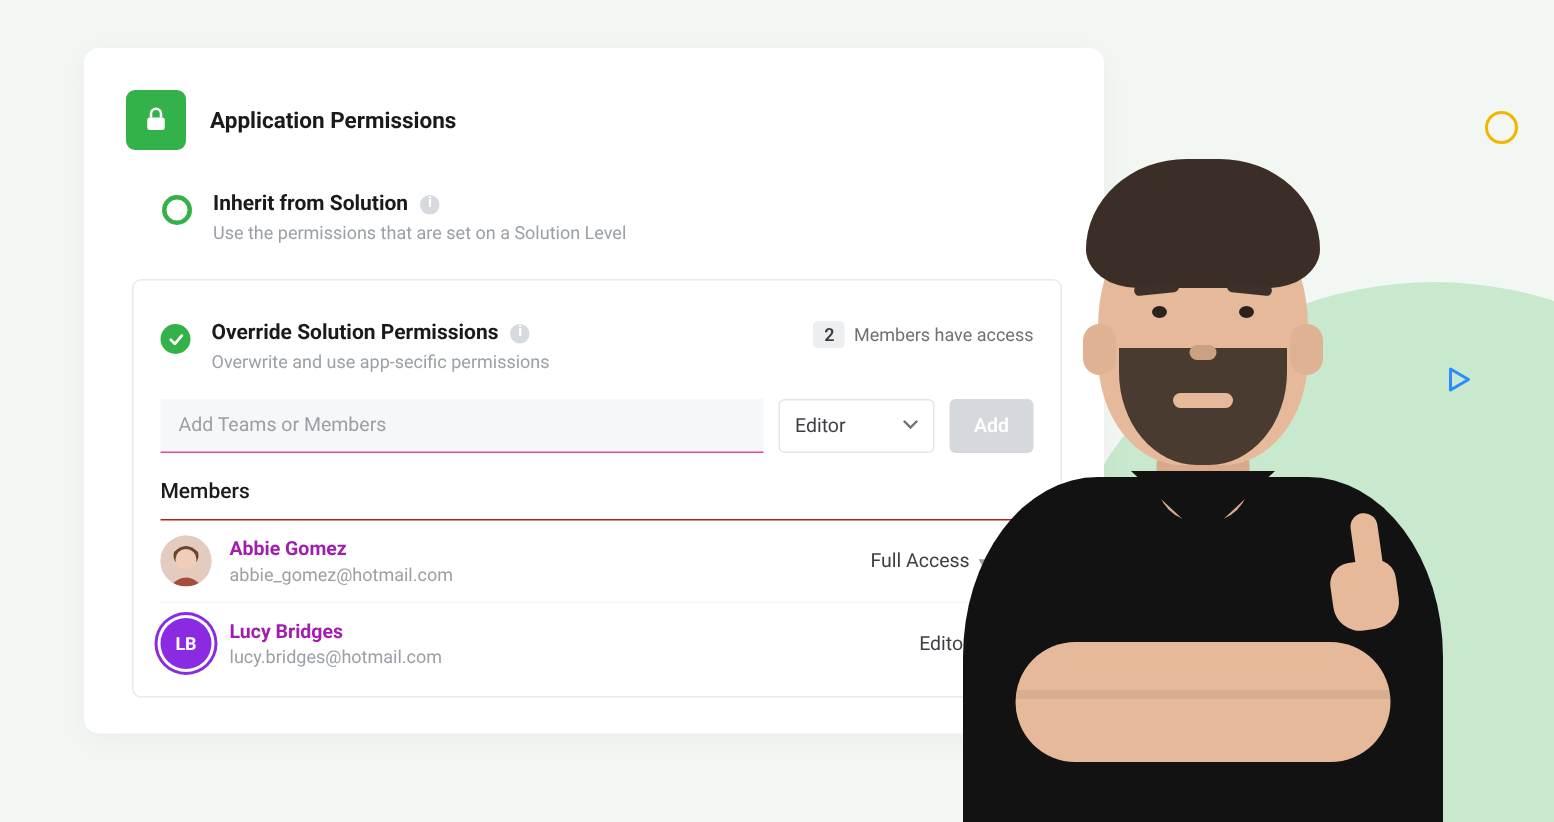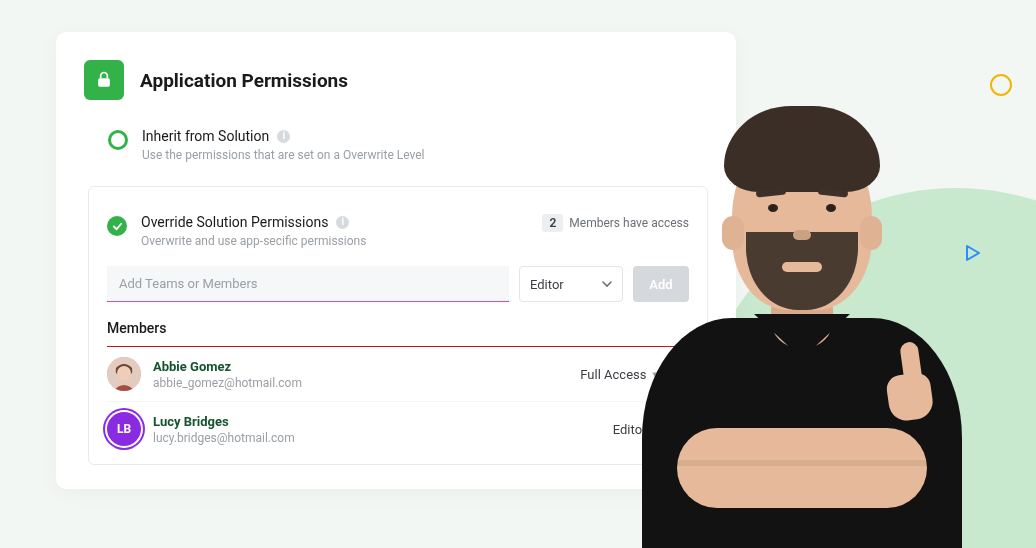--- a/index.html
+++ b/index.html
@@ -24,30 +24,30 @@
     border-radius: 10px;
     padding: 28px 28px 24px 28px;
     box-shadow: 0 4px 20px rgba(0,0,0,0.04);
     z-index: 2;
   }
   .card-header { display: flex; align-items: center; gap: 16px; margin-bottom: 28px; }
   .lock-badge {
     width: 40px; height: 40px; background: #34b24a; border-radius: 6px;
     display: flex; align-items: center; justify-content: center;
   }
-  .card-title { font-size: 19px; font-weight: 700; color: #1a1a1a; }
+  .card-title { font-size: 15px; font-weight: 700; color: #1a1a1a; }
 
   .option-row { display: flex; align-items: flex-start; gap: 14px; padding-left: 24px; margin-bottom: 24px; }
   .radio-open {
     width: 20px; height: 20px; border-radius: 50%;
     border: 3px solid #34b24a; background: transparent; margin-top: 2px;
     flex-shrink: 0;
   }
   .option-label { display: flex; align-items: center; gap: 8px; }
-  .option-title { font-size: 14px; font-weight: 400; color: #1a1a1a; }
+  .option-title { font-size: 14px; font-weight: 700; color: #1a1a1a; }
   .option-desc { font-size: 12px; color: #9aa0a6; margin-top: 4px; }
   .info-dot {
     width: 13px; height: 13px; border-radius: 50%; background: #d6d9dd;
     display: inline-flex; align-items: center; justify-content: center;
     color: #fff; font-size: 10px; font-weight: 700; line-height: 1;
   }
 
   .override-panel {
     border: 1px solid #e8eaed; border-radius: 6px;
     padding: 16px 18px 8px 18px; margin-left: 4px;
@@ -86,21 +86,21 @@
     display: flex; align-items: center; gap: 12px; padding: 10px 0;
     border-bottom: 1px solid #f2f4f6;
   }
   .member-row:last-child { border-bottom: none; }
   .avatar {
     width: 34px; height: 34px; border-radius: 50%; display: flex; align-items: center; justify-content: center;
     font-size: 12px; font-weight: 700; color: #fff; flex-shrink: 0; overflow: hidden;
   }
   .avatar.ring { box-shadow: 0 0 0 2px #ffffff, 0 0 0 4px #8a2be2; }
   .avatar-photo { background: #d8b9a6; position: relative; }
-  .member-name { font-size: 13px; font-weight: 700; color: #14532d; }
+  .member-name { font-size: 13px; font-weight: 700; color: #a21caf; }
   .member-email { font-size: 12px; color: #9aa0a6; margin-top: 2px; }
   .member-role { margin-left: auto; font-size: 13px; color: #3b3f44; display: flex; align-items: center; gap: 6px; cursor: pointer; padding-right: 32px; }
   .member-role .tri { font-size: 9px; color: #9aa0a6; }
 
   .yellow-ring {
     position: absolute; right: 24px; top: 74px; width: 22px; height: 22px;
     border: 2px solid #f2b600; border-radius: 50%; z-index: 1;
   }
   .blue-tri {
     position: absolute; right: 54px; top: 244px; z-index: 3;
@@ -211,21 +211,21 @@
     <div class="card-title">Application Permissions</div>
   </div>
 
   <div class="option-row">
     <div class="radio-open"></div>
     <div>
       <div class="option-label">
         <span class="option-title">Inherit from Solution</span>
         <span class="info-dot">i</span>
       </div>
-      <div class="option-desc">Use the permissions that are set on a Overwrite Level</div>
+      <div class="option-desc">Use the permissions that are set on a Solution Level</div>
     </div>
   </div>
 
   <div class="override-panel">
     <div class="override-head">
       <div class="radio-check">
         <svg width="11" height="11" viewBox="0 0 12 12">
             <path d="M2 6 L5 9 L10 3" stroke="#fff" stroke-width="2" fill="none" stroke-linecap="round" stroke-linejoin="round"></path>
           </svg>
       </div>

